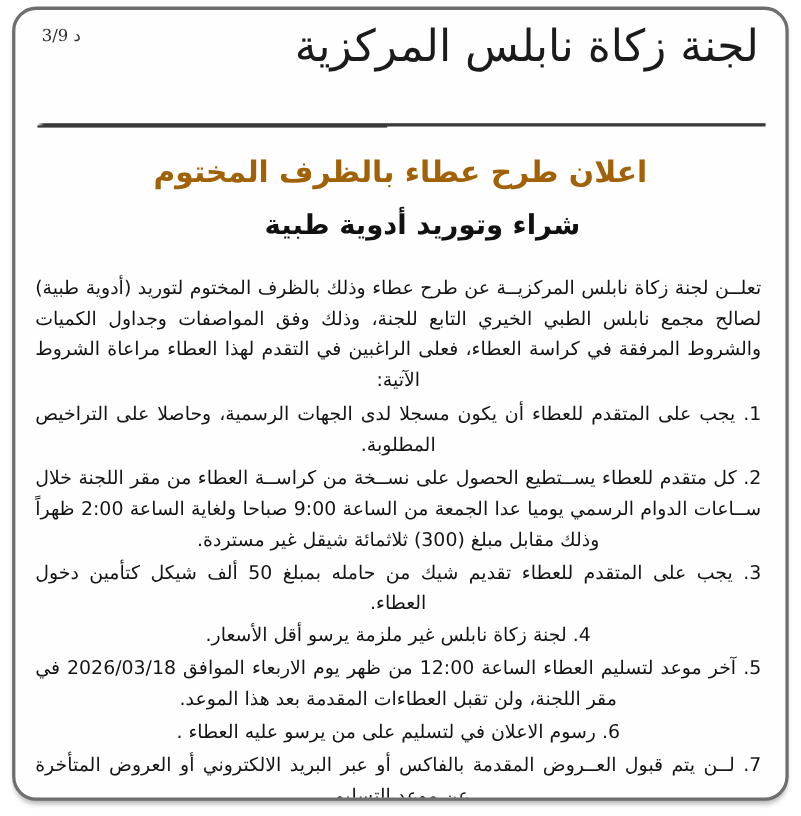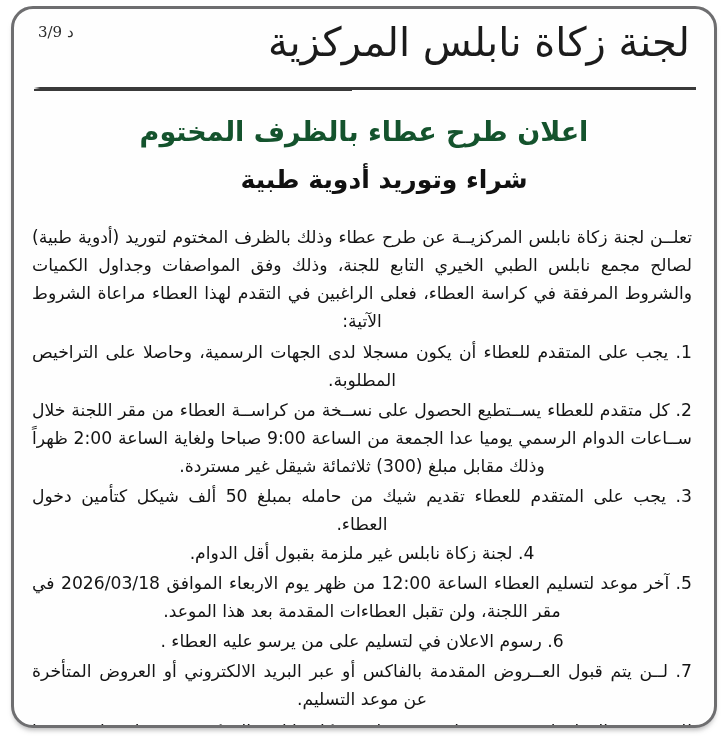--- a/index.html
+++ b/index.html
@@ -33,21 +33,21 @@
     border: 3px solid #6e6e70;
     border-radius: 22px;
     background: #fefefe;
     box-shadow: 0 4px 5px -2px rgba(120,120,122,0.55);
     overflow: hidden;
   }
 
   
   .ad-header {
     position: relative;
-    height: 78px;
+    height: 103px;
   }
   .corner-mark {
     position: absolute;
     top: 14px;
     left: 24px;
     direction: rtl;
     font-size: 15px;
     color: #2c2c2c;
     letter-spacing: 0.3px;
     font-family: "DejaVu Serif", "Liberation Serif", serif;
@@ -83,21 +83,21 @@
   }
 
   
   .title-block {
     text-align: center;
     margin-top: 22px;
   }
   .ad-title {
     font-size: 27px;
     font-weight: bold;
-    color: #14532d;
+    color: #a16207;
     letter-spacing: 0px;
     line-height: 1.5;
   }
   .ad-subtitle {
     font-size: 25px;
     font-weight: bold;
     color: #111111;
     line-height: 1.5;
     margin-top: 8px;
     margin-left: 40px;
@@ -165,21 +165,21 @@
         <li>
           <span class="num">2.</span>
           <span>كل متقدم للعطاء يســتطيع الحصول على نســخة من كراســة العطاء من مقر اللجنة خلال ســاعات الدوام الرسمي يوميا عدا الجمعة من الساعة 9:00 صباحا ولغاية الساعة 2:00 ظهراً وذلك مقابل مبلغ (300) ثلاثمائة شيقل غير مستردة.</span>
         </li>
         <li>
           <span class="num">3.</span>
           <span>يجب على المتقدم للعطاء تقديم شيك من حامله بمبلغ 50 ألف شيكل كتأمين دخول العطاء.</span>
         </li>
         <li>
           <span class="num">4.</span>
-          <span>لجنة زكاة نابلس غير ملزمة بقبول أقل الدوام.</span>
+          <span>لجنة زكاة نابلس غير ملزمة يرسو أقل الأسعار.</span>
         </li>
         <li>
           <span class="num">5.</span>
           <span>آخر موعد لتسليم العطاء الساعة 12:00 من ظهر يوم الاربعاء الموافق 2026/03/18 في مقر اللجنة، ولن تقبل العطاءات المقدمة بعد هذا الموعد.</span>
         </li>
         <li>
           <span class="num">6.</span>
           <span>رسوم الاعلان في لتسليم على من يرسو عليه العطاء .</span>
         </li>
         <li>

